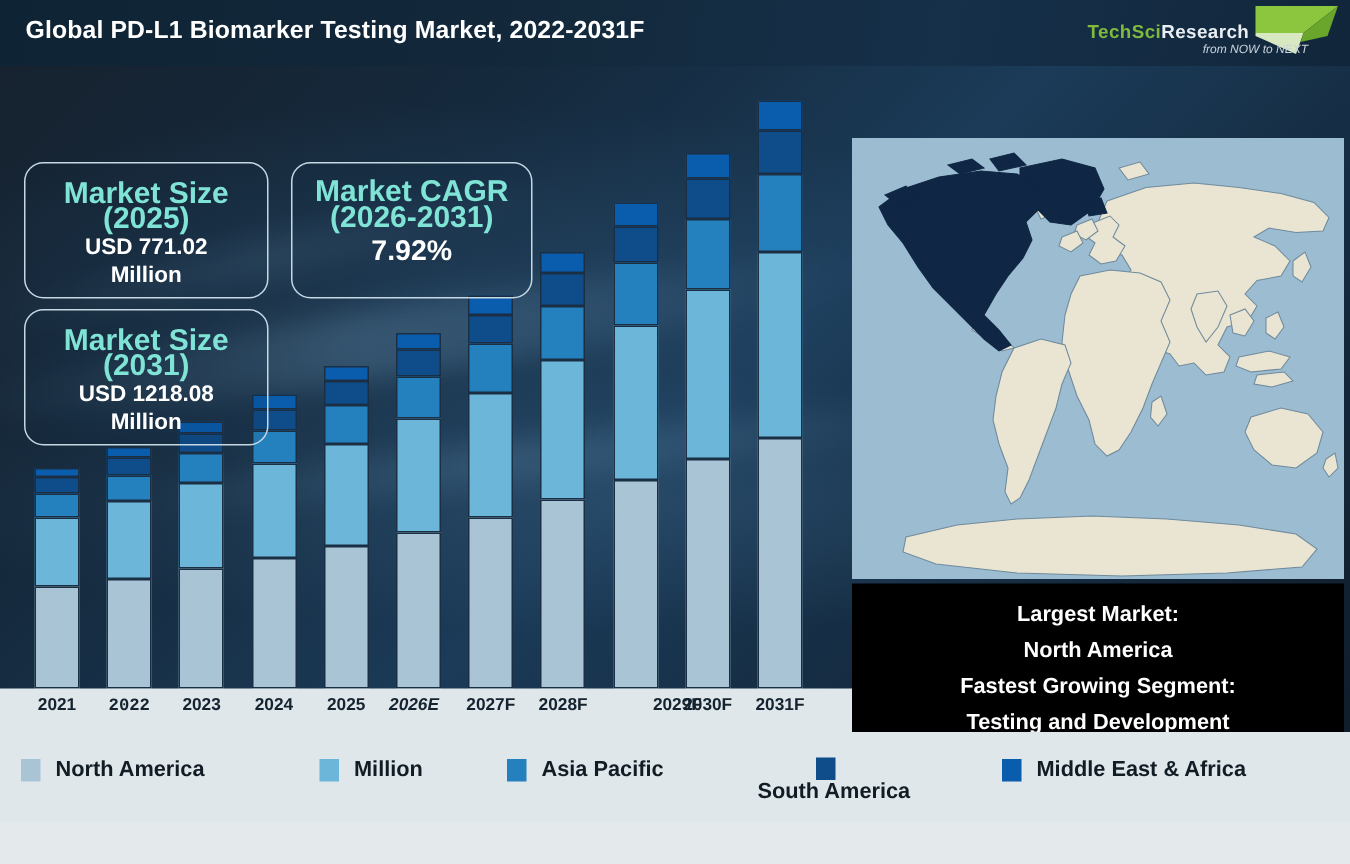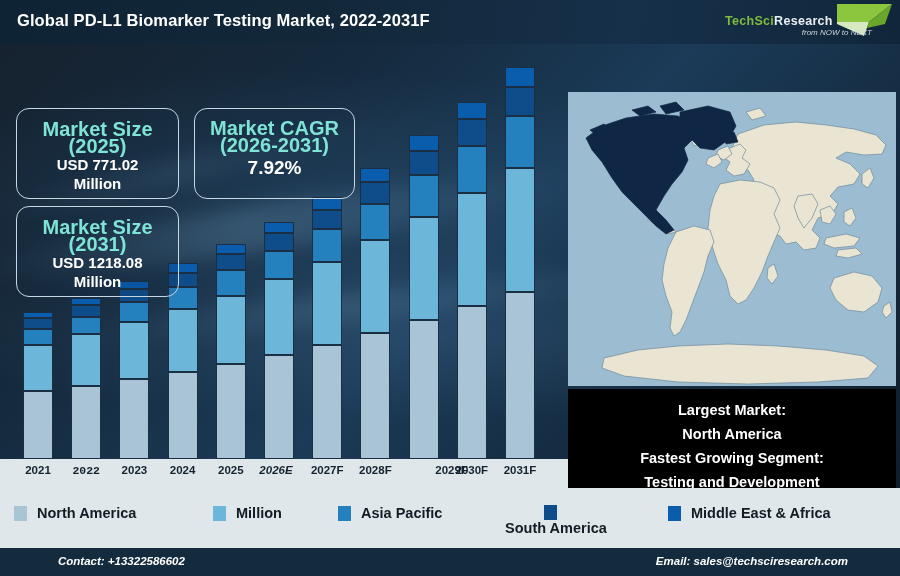--- a/index.html
+++ b/index.html
@@ -469,18 +469,14 @@
       <div class="leg-item" style="left: 505px; flex-direction: column;">
         <span class="leg-sw" style="background: rgb(15, 76, 138);"></span>
         <span class="leg-lb">South America</span>
       </div>
       <div class="leg-item" style="left: 668px;">
         <span class="leg-sw" style="background: rgb(10, 92, 173);"></span>
         <span class="leg-lb">Middle East &amp; Africa</span>
       </div>
     </div>
 
-  <div id="footer">
-    <div class="foot-txt" id="foot-contact">Contact: +13322586602</div>
-    <div class="foot-txt" id="foot-email">Email: sales@techsciresearch.com</div>
-  </div>
 
 </div>
 
 </body></html>

